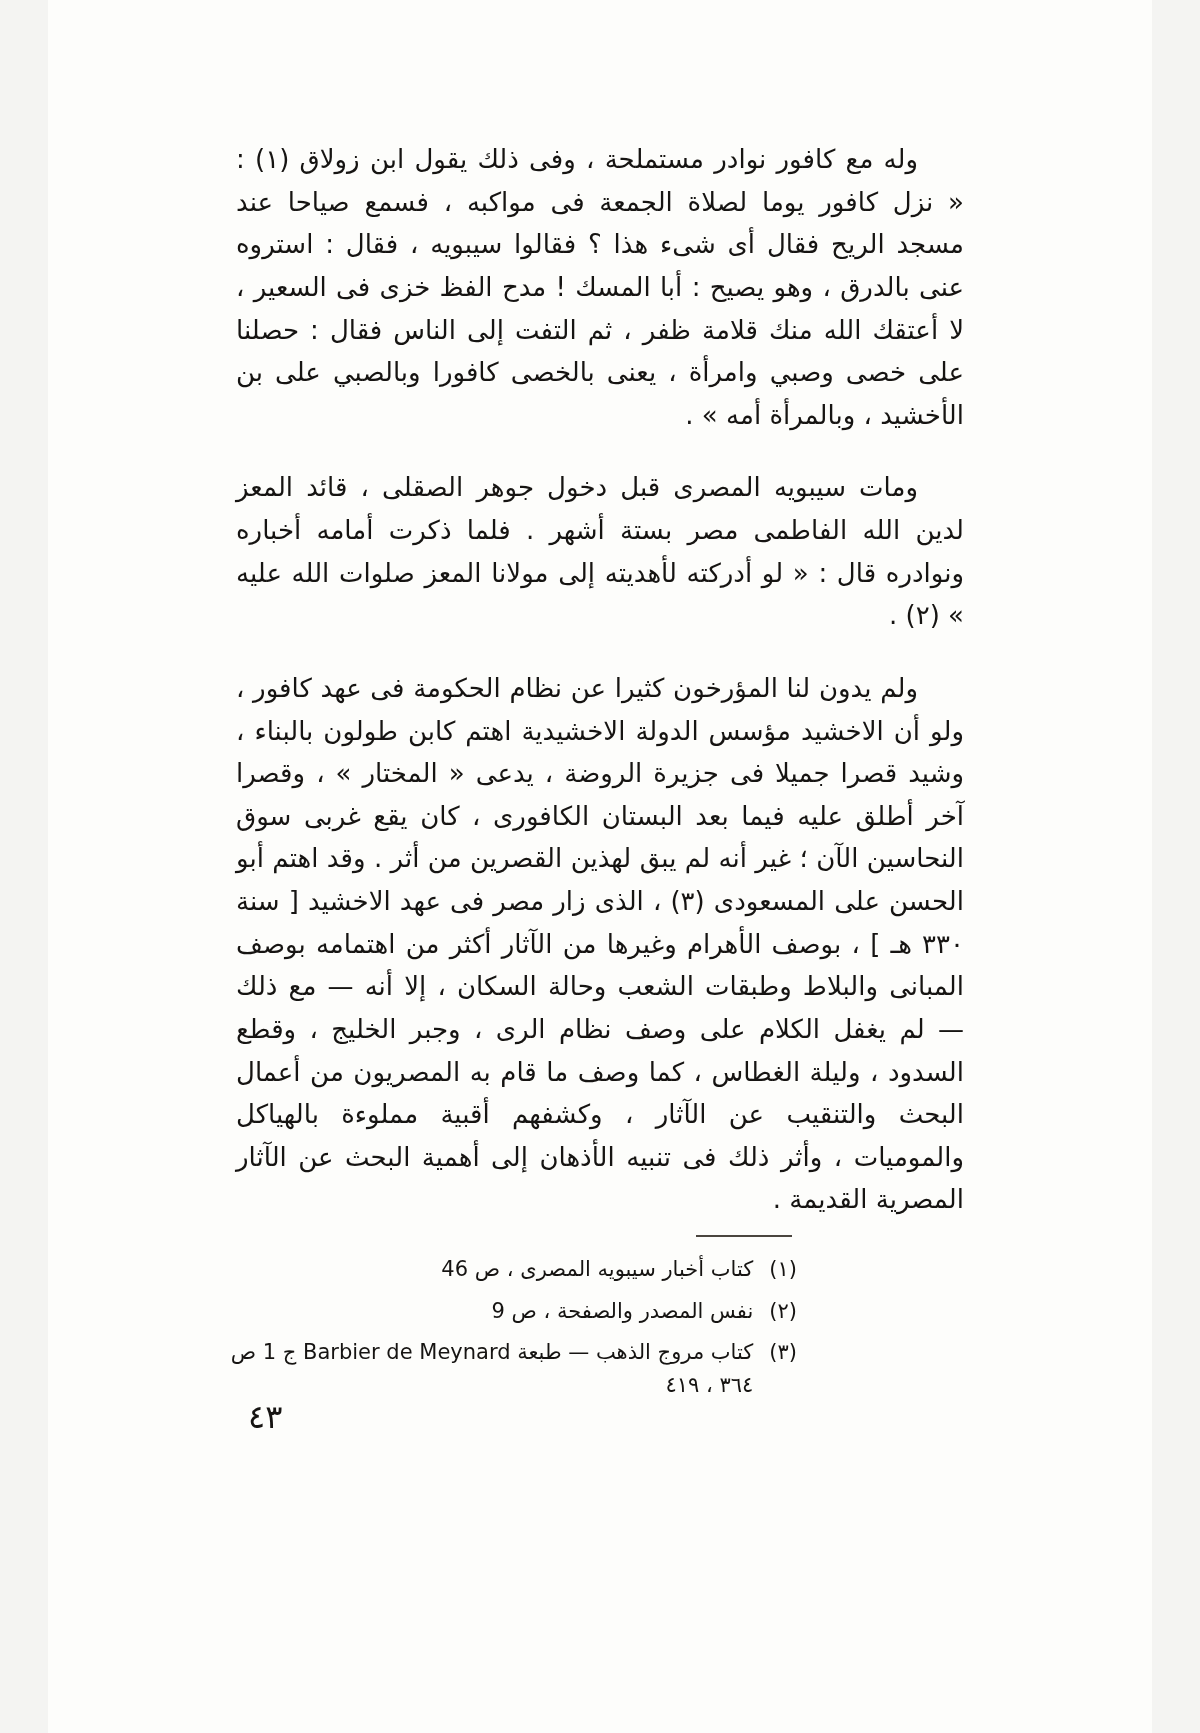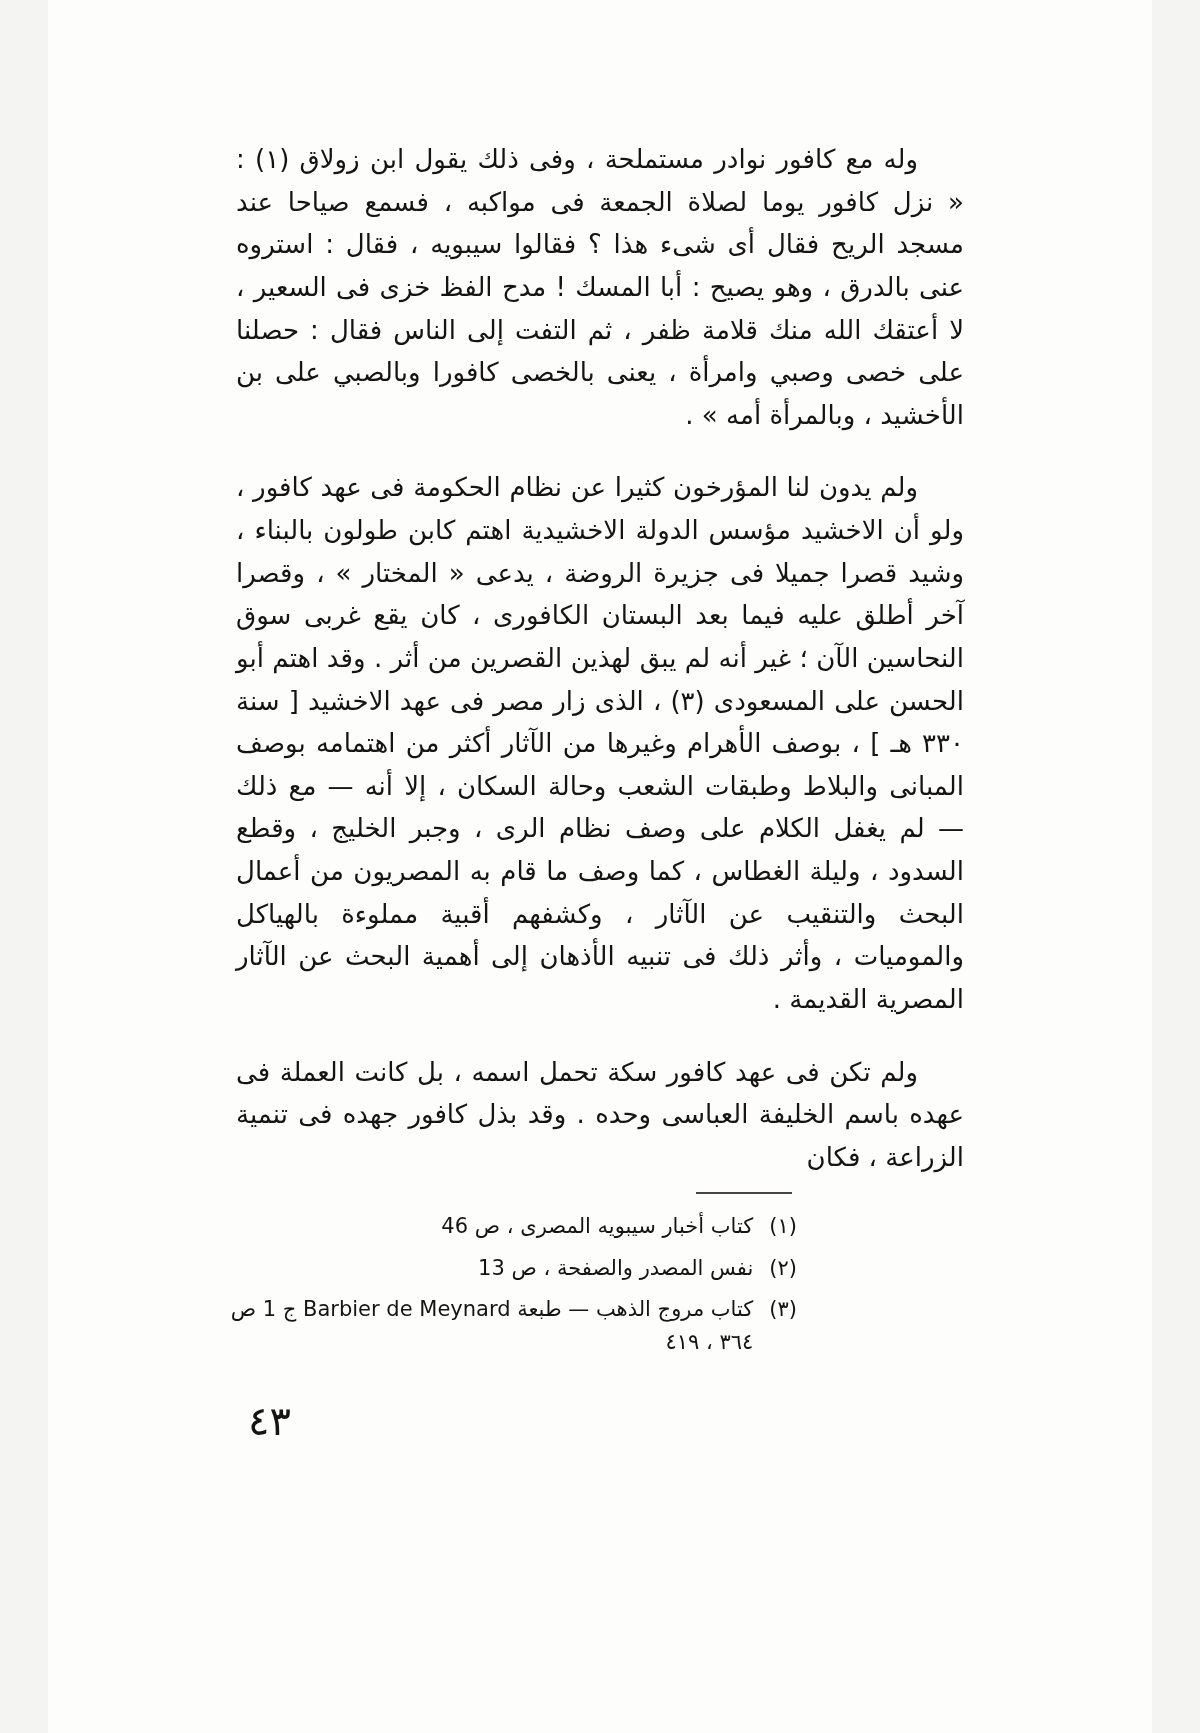--- a/index.html
+++ b/index.html
@@ -54,45 +54,45 @@
     flex: 0 0 auto;
     white-space: nowrap;
   }
   .fn-text {
     flex: 1 1 auto;
   }
   .page-number {
     position: absolute;
     top: 1398px;
     left: 200px;
-    font-size: 40px;
+    font-size: 32px;
     direction: rtl;
   }
 </style>
 </head>
 <body>
 
 <div class="page">
 
   <div class="text-block">
     <p class="para">وله مع كافور نوادر مستملحة ، وفى ذلك يقول ابن زولاق (١) : « نزل كافور يوما لصلاة الجمعة فى مواكبه ، فسمع صياحا عند مسجد الريح فقال أى شىء هذا ؟ فقالوا سيبويه ، فقال : استروه عنى بالدرق ، وهو يصيح : أبا المسك ! مدح الفظ خزى فى السعير ، لا أعتقك الله منك قلامة ظفر ، ثم التفت إلى الناس فقال : حصلنا على خصى وصبي وامرأة ، يعنى بالخصى كافورا وبالصبي على بن الأخشيد ، وبالمرأة أمه » .</p>
+    <p class="para">ومات سيبويه المصرى قبل دخول جوهر الصقلى ، قائد المعز لدين الله الفاطمى مصر بستة أشهر . فلما ذكرت أمامه أخباره ونوادره قال : « لو أدركته لأهديته إلى مولانا المعز صلوات الله عليه » (٢) .</p>
     <p class="para">ولم يدون لنا المؤرخون كثيرا عن نظام الحكومة فى عهد كافور ، ولو أن الاخشيد مؤسس الدولة الاخشيدية اهتم كابن طولون بالبناء ، وشيد قصرا جميلا فى جزيرة الروضة ، يدعى « المختار » ، وقصرا آخر أطلق عليه فيما بعد البستان الكافورى ، كان يقع غربى سوق النحاسين الآن ؛ غير أنه لم يبق لهذين القصرين من أثر . وقد اهتم أبو الحسن على المسعودى (٣) ، الذى زار مصر فى عهد الاخشيد [ سنة ٣٣٠ هـ ] ، بوصف الأهرام وغيرها من الآثار أكثر من اهتمامه بوصف المبانى والبلاط وطبقات الشعب وحالة السكان ، إلا أنه — مع ذلك — لم يغفل الكلام على وصف نظام الرى ، وجبر الخليج ، وقطع السدود ، وليلة الغطاس ، كما وصف ما قام به المصريون من أعمال البحث والتنقيب عن الآثار ، وكشفهم أقبية مملوءة بالهياكل والموميات ، وأثر ذلك فى تنبيه الأذهان إلى أهمية البحث عن الآثار المصرية القديمة .</p>
-    <p class="para">ولم تكن فى عهد كافور سكة تحمل اسمه ، بل كانت العملة فى عهده باسم الخليفة العباسى وحده . وقد بذل كافور جهده فى تنمية الزراعة ، فكان</p>
   </div>
 
   <div class="footnote-sep"></div>
 
   <div class="footnotes">
     <div class="fn">
       <span class="fn-label">(١)</span>
       <span class="fn-text">كتاب أخبار سيبويه المصرى ، ص 46</span>
     </div>
     <div class="fn">
       <span class="fn-label">(٢)</span>
-      <span class="fn-text">نفس المصدر والصفحة ، ص 13</span>
+      <span class="fn-text">نفس المصدر والصفحة ، ص 9</span>
     </div>
     <div class="fn">
       <span class="fn-label">(٣)</span>
       <span class="fn-text">كتاب مروج الذهب — طبعة Barbier de Meynard ج 1 ص ٣٦٤ ، ٤١٩</span>
     </div>
   </div>
 
   <div class="page-number">٤٣</div>
 
 </div>

